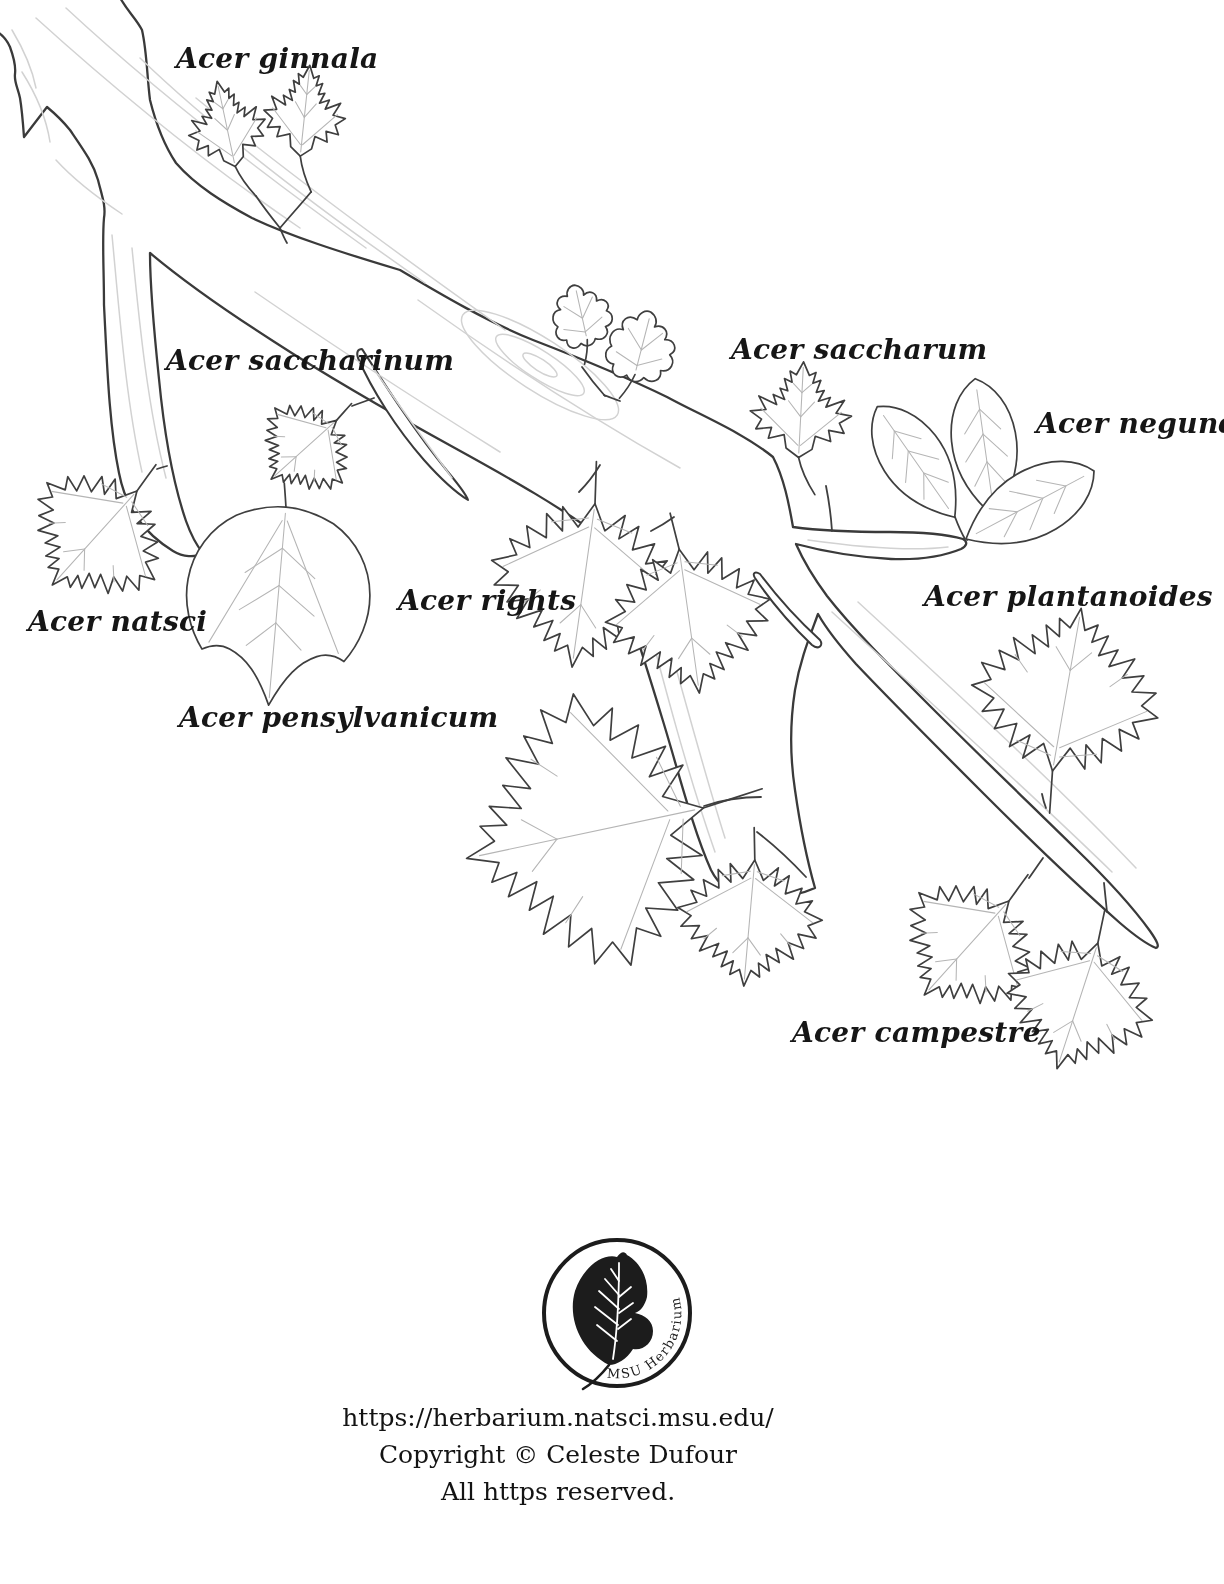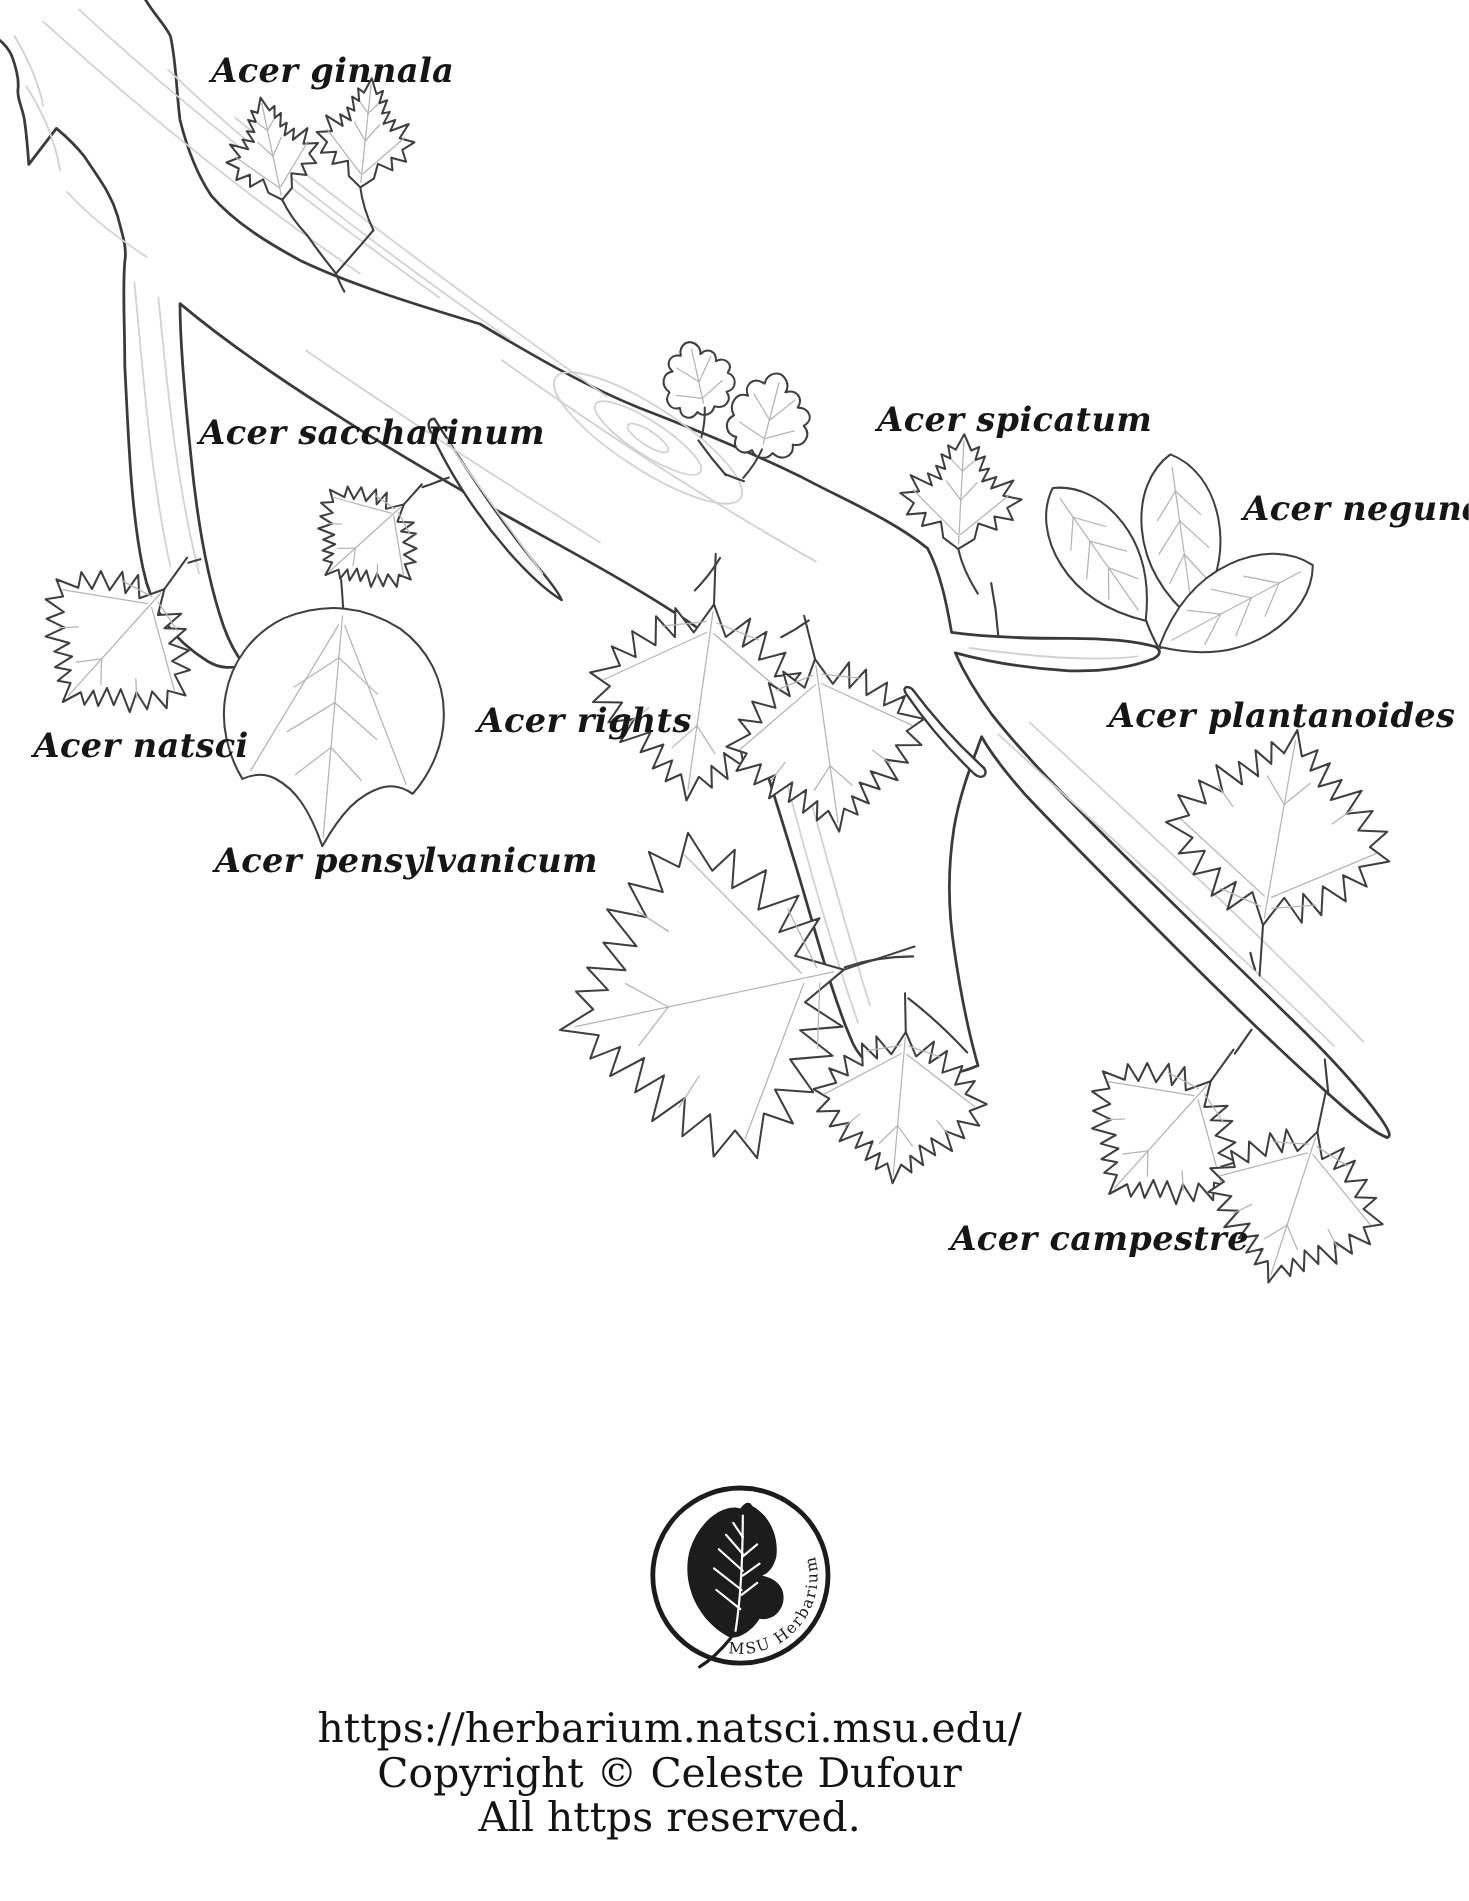--- a/index.html
+++ b/index.html
@@ -10,21 +10,21 @@
   .spur{fill:#ffffff;stroke:#3a3a3a;stroke-width:2;stroke-linejoin:round;}
   .grain{fill:none;stroke:#d2d2d2;stroke-width:1.5;stroke-linecap:round;}
   .knot{fill:none;stroke:#d2d2d2;stroke-width:1.5;}
   .o{fill:#ffffff;stroke:#3f3f3f;stroke-width:1.7;stroke-linejoin:round;vector-effect:non-scaling-stroke;}
   .vein{fill:none;stroke:#b5b5b5;stroke-width:1.05;stroke-linecap:round;vector-effect:non-scaling-stroke;}
   .stem{fill:none;stroke:#3f3f3f;stroke-width:1.7;stroke-linecap:round;vector-effect:non-scaling-stroke;}
   .conn{fill:none;stroke:#3f3f3f;stroke-width:1.8;stroke-linecap:round;}
   .label{position:absolute;font-style:italic;font-weight:bold;font-size:28px;color:#161616;
          white-space:nowrap;letter-spacing:0.3px;}
   .footer{position:absolute;left:0;top:1399px;width:1116px;text-align:center;
-          font-size:34px;line-height:37px;color:#131313;margin-top:24px;}
+          font-size:25px;line-height:37px;color:#131313;}
   .logo-circle{fill:#ffffff;stroke:#1c1c1c;stroke-width:4;}
   .logo-leaf{fill:#1c1c1c;stroke:none;}
   .logo-vein{fill:none;stroke:#ffffff;stroke-width:1.8;stroke-linecap:round;}
   .logo-stem{fill:none;stroke:#1c1c1c;stroke-width:2.6;stroke-linecap:round;}
   .logo-text{font-family:"DejaVu Serif",serif;font-size:13px;letter-spacing:1.5px;fill:#1c1c1c;}
 </style>
 </head>
 <body>
 
 <div class="page">
@@ -253,21 +253,21 @@
         <path class="logo-vein" d="M 2 0 L 16 -10"></path>
         <path class="logo-vein" d="M 2 -16 L 14 -26"></path>
       </g>
       <text class="logo-text">
         <textPath href="#logoArc" startOffset="2">MSU Herbarium</textPath>
       </text>
     </g>
   </svg>
 
   <div class="label" style="left:176px;top:42px">Acer ginnala</div>
-  <div class="label" style="left:731px;top:333px">Acer spicatum</div>
+  <div class="label" style="left:731px;top:333px">Acer saccharum</div>
   <div class="label" style="left:1036px;top:407px">Acer negundo</div>
   <div class="label" style="left:166px;top:344px">Acer saccharinum</div>
   <div class="label" style="left:28px;top:605px">Acer natsci</div>
   <div class="label" style="left:398px;top:584px">Acer rights</div>
   <div class="label" style="left:924px;top:580px">Acer plantanoides</div>
   <div class="label" style="left:179px;top:701px">Acer pensylvanicum</div>
   <div class="label" style="left:792px;top:1016px">Acer campestre</div>
 
   <div class="footer">
     <div>https://herbarium.natsci.msu.edu/</div>

